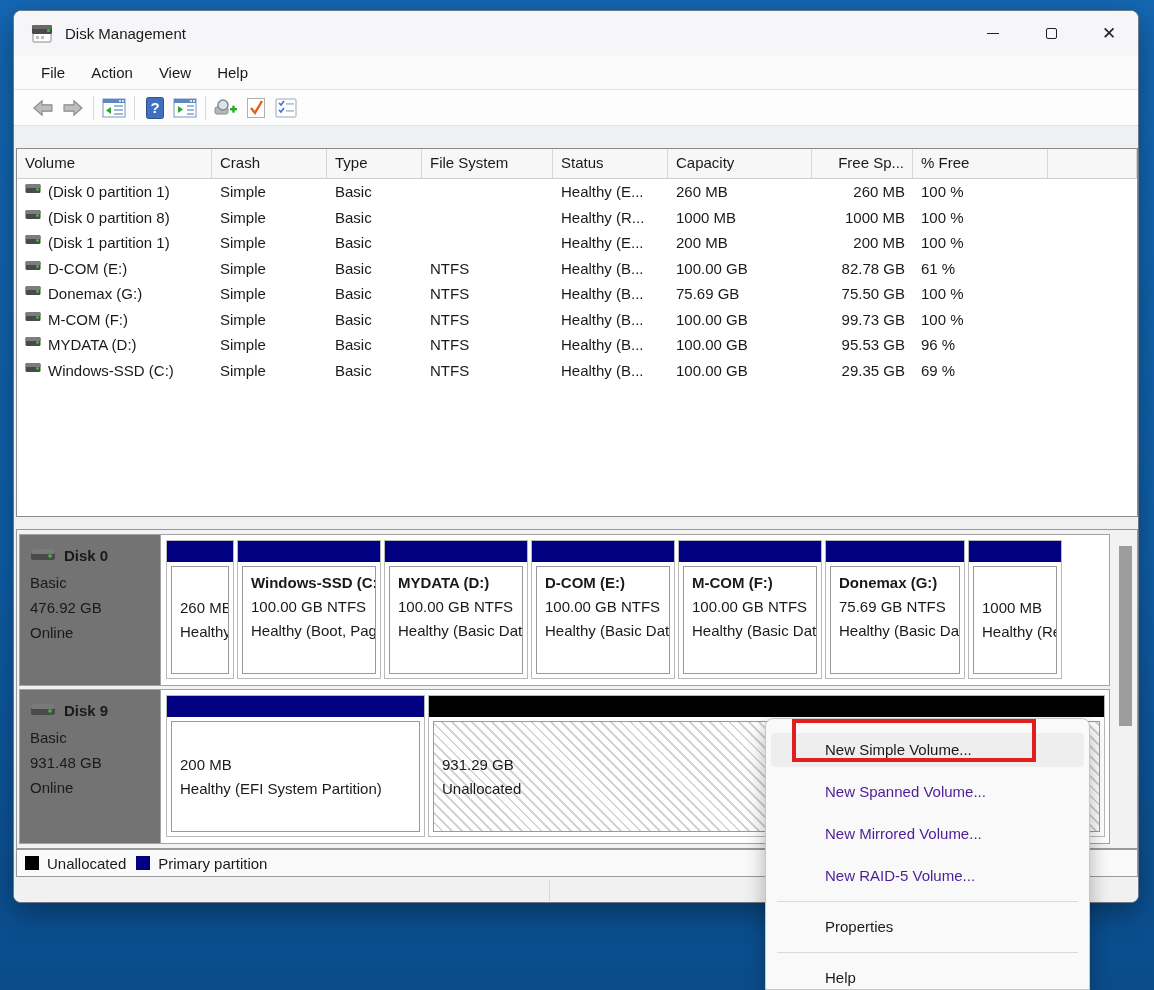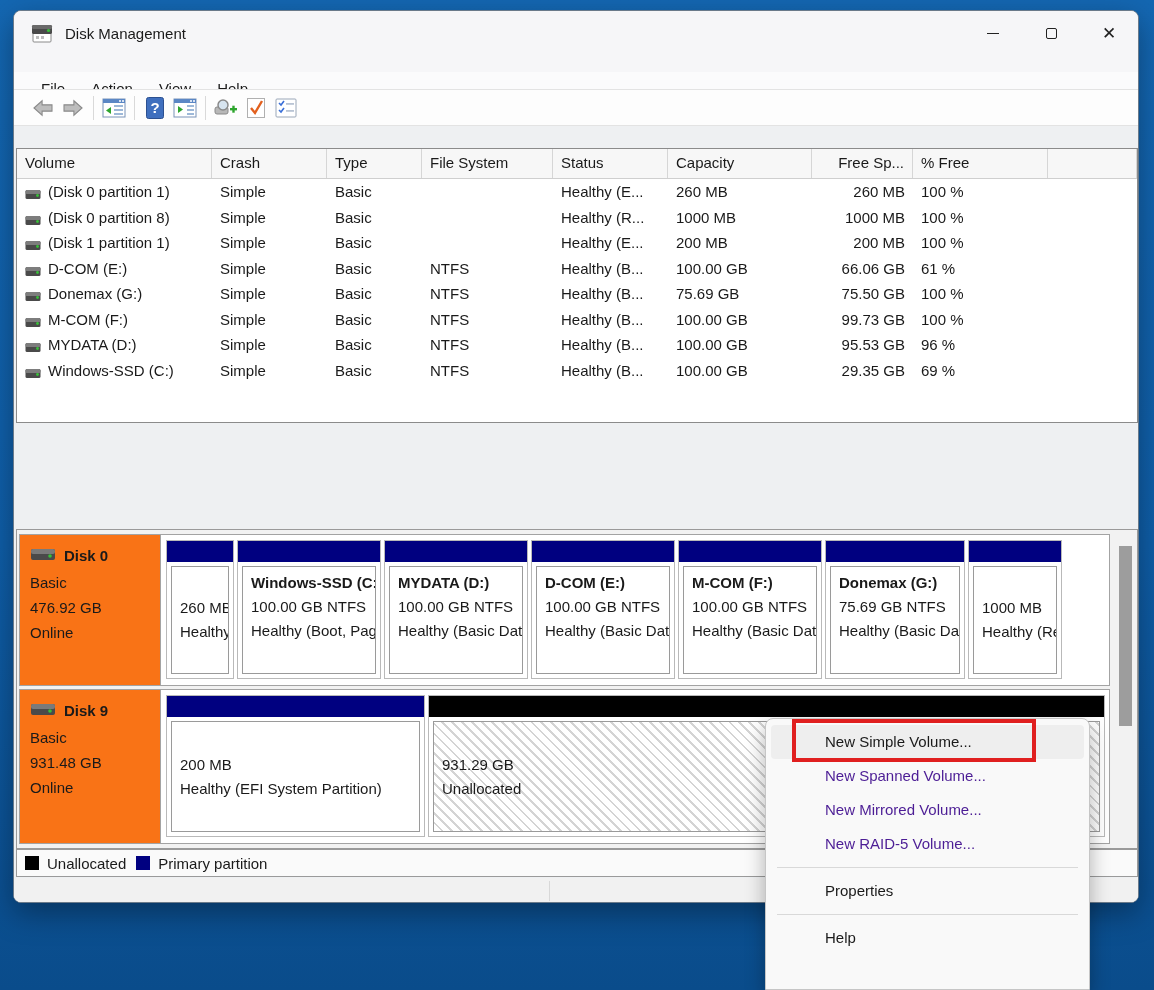--- a/index.html
+++ b/index.html
@@ -17,50 +17,50 @@
               display:flex; align-items:center; }
   .title-icon { margin-left:17px; width:24px; height:20px; flex:none; }
   .title-text { margin-left:10px; font-size:15px; }
   .win-controls { margin-left:auto; display:flex; align-items:stretch; height:100%; }
   .win-btn { width:58px; height:100%; display:flex; align-items:center; justify-content:center; cursor:default; }
   .glyph-min { width:12px; height:0; border-top:1.6px solid #222; }
   .glyph-max { width:11px; height:11px; border:1.6px solid #222; border-radius:2px; }
   .glyph-close { font-size:17px; line-height:1; color:#222; }
 
   .menubar { position:absolute; left:0; top:45px; right:0; height:33px; background:#fbfbfc;
-             display:flex; align-items:center; padding-left:14px;margin-top:16px; }
+             display:flex; align-items:center; padding-left:14px; }
   .menu-item { padding:4px 13px; }
   .menubar-border { position:absolute; left:0; top:78px; right:0; height:0; border-top:1px solid #e3e3e3; }
 
   .toolbar { position:absolute; left:0; top:79px; right:0; height:36px; background:#fdfdfd;
              border-bottom:1px solid #e3e3e3; display:flex; align-items:center; padding-left:14px; }
   .tool-btn { width:30px; height:28px; display:flex; align-items:center; justify-content:center; }
   .tool-sep { width:0; height:24px; border-left:1px solid #d9d9d9; margin:0 5px; }
 
   .client { position:absolute; left:0; top:115px; right:0; bottom:0; background:#eef0f2; }
 
   
-  #vol-table { position:absolute; left:2px; top:22px; width:1122px; height:275px;
+  #vol-table { position:absolute; left:2px; top:22px; width:1122px; height:369px;
                background:#fff; border:1px solid #8b8b8b; }
   .thead { display:flex; height:30px; background:#f7f7f7; border-bottom:1px solid #cfcfcf; }
   .th { padding:5px 8px; border-right:1px solid #d6d6d6; white-space:nowrap; overflow:hidden; }
   .trow { display:flex; height:25.5px; align-items:center; }
   .td { padding:0 8px; white-space:nowrap; overflow:hidden; flex:none; }
   .c-vol{width:195px;} .c-lay{width:115px;} .c-typ{width:95px;} .c-fs{width:131px;}
   .c-st{width:115px;} .c-cap{width:144px;} .c-free{width:101px;text-align:right;} .c-pct{width:135px;} .c-fill{flex:1;}
-  .vol-cell { display:flex; align-items:flex-end; gap:7px; }
+  .vol-cell { display:flex; align-items:flex-start; gap:7px; }
   .drive-ico { flex:none; }
 
   
   #pane { position:absolute; left:2px; top:403px; width:1122px; height:320px;
           background:#f2f2f2; border:1px solid #9a9a9a; }
   .disk-row { position:absolute; left:2px; width:1091px; border:1px solid #a3a3a3; background:#fff; display:flex; }
   #disk-row-0 { top:4px;  height:152px; }
   #disk-row-1 { top:159px; height:155px; }
-  .disk-label { width:141px; flex:none; background:#f97316; border-right:1px solid #a3a3a3; padding:12px 0 0 10px; }
+  .disk-label { width:141px; flex:none; background:#737373; border-right:1px solid #a3a3a3; padding:12px 0 0 10px; }
   .disk-name-line { display:flex; align-items:center; gap:8px; font-weight:bold; margin-bottom:6px; }
   .disk-sub { line-height:25px; }
   .part-strip { flex:1; background:#fff; padding:5px 4px 6px 5px; display:flex; gap:3px; }
   .part { border:1px solid #b9b9b9; background:#fff; display:flex; flex-direction:column; flex:none; }
   .part-bar { height:21px; flex:none; }
   .bar-primary { background:#000080; }
   .bar-unalloc { background:#000000; }
   .part-body { flex:1; margin:4px; border:1px solid #9a9a9a; background:#fff; padding:4px 8px;
                overflow:hidden; display:flex; flex-direction:column; }
   .part-body.centered { justify-content:center; }
@@ -74,21 +74,21 @@
             border:1px solid #9a9a9a; display:flex; align-items:center; gap:10px; padding-left:8px; }
   .legend-item { display:flex; align-items:center; gap:8px; }
   .legend-sq { width:14px; height:14px; flex:none; }
   #statusbar { position:absolute; left:0; top:752px; right:0; height:26px; background:#f1f1f1; }
   .sb-div { position:absolute; top:3px; bottom:3px; width:0; border-left:1px solid #d8d8d8; }
 
   
   #ctx-menu { position:absolute; left:765px; top:718px; width:325px; height:272px; background:#f9f9f9;
               border:1px solid #c6c6c6; border-radius:8px 8px 0 0; box-shadow:0 8px 20px rgba(0,0,0,.30);
               padding-top:6px; z-index:50; }
-  .ctx-item { height:34px; line-height:34px; padding-left:54px; margin:0 5px; border-radius:4px;
+  .ctx-item { height:34px; line-height:34px; padding-left:54px; margin:8px 5px; border-radius:4px;
               white-space:nowrap; font-size:15px; }
   .ctx-item.disabled { color:#4c1d95; }
   .ctx-item.highlighted { background:#eeeeee; }
   .ctx-sep { height:0; border-top:1px solid #d9d9d9; margin:6px 11px; }
   #red-annotation { position:absolute; left:792px; top:719px; width:244px; height:43px;
                     border:4px solid #e01f1f; z-index:60; pointer-events:none; }
 </style>
 </head>
 <body>
 
@@ -271,21 +271,21 @@
                   <rect x="0.5" y="1" width="15" height="4" rx="1.5" fill="#7d7d7d"></rect>
                   <circle cx="12.5" cy="6.5" r="1.4" fill="#38c038"></circle>
                 </svg>
                 <span>D-COM (E:)</span>
               </div>
               <div class="td c-lay">Simple</div>
               <div class="td c-typ">Basic</div>
               <div class="td c-fs">NTFS</div>
               <div class="td c-st">Healthy (B...</div>
               <div class="td c-cap">100.00 GB</div>
-              <div class="td c-free">66.06 GB</div>
+              <div class="td c-free">82.78 GB</div>
               <div class="td c-pct">61 %</div>
               <div class="td c-fill"></div>
             </div>
             <div class="trow">
               <div class="td c-vol vol-cell">
                 <svg class="drive-ico" width="16" height="11" viewBox="0 0 16 11">
                   <rect x="0.5" y="1" width="15" height="9" rx="1.5" fill="#4a4a4a"></rect>
                   <rect x="0.5" y="1" width="15" height="4" rx="1.5" fill="#7d7d7d"></rect>
                   <circle cx="12.5" cy="6.5" r="1.4" fill="#38c038"></circle>
                 </svg>

